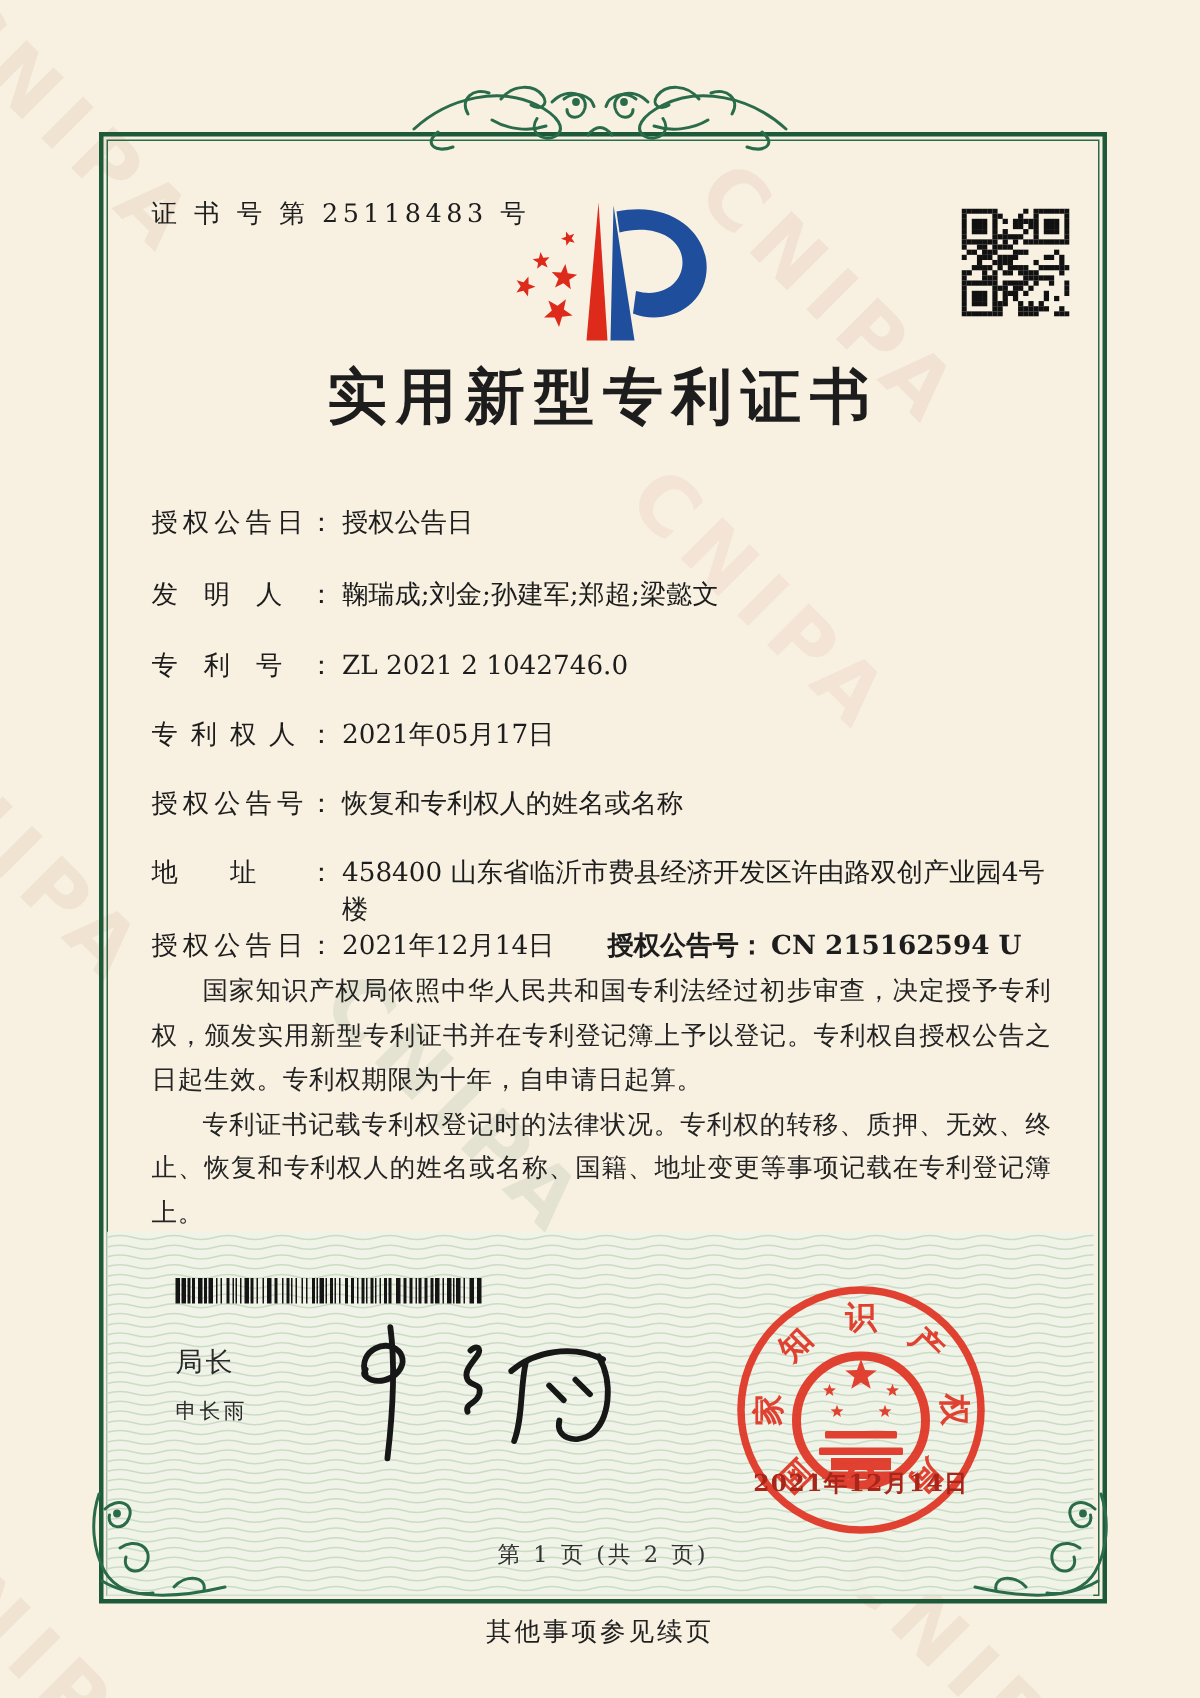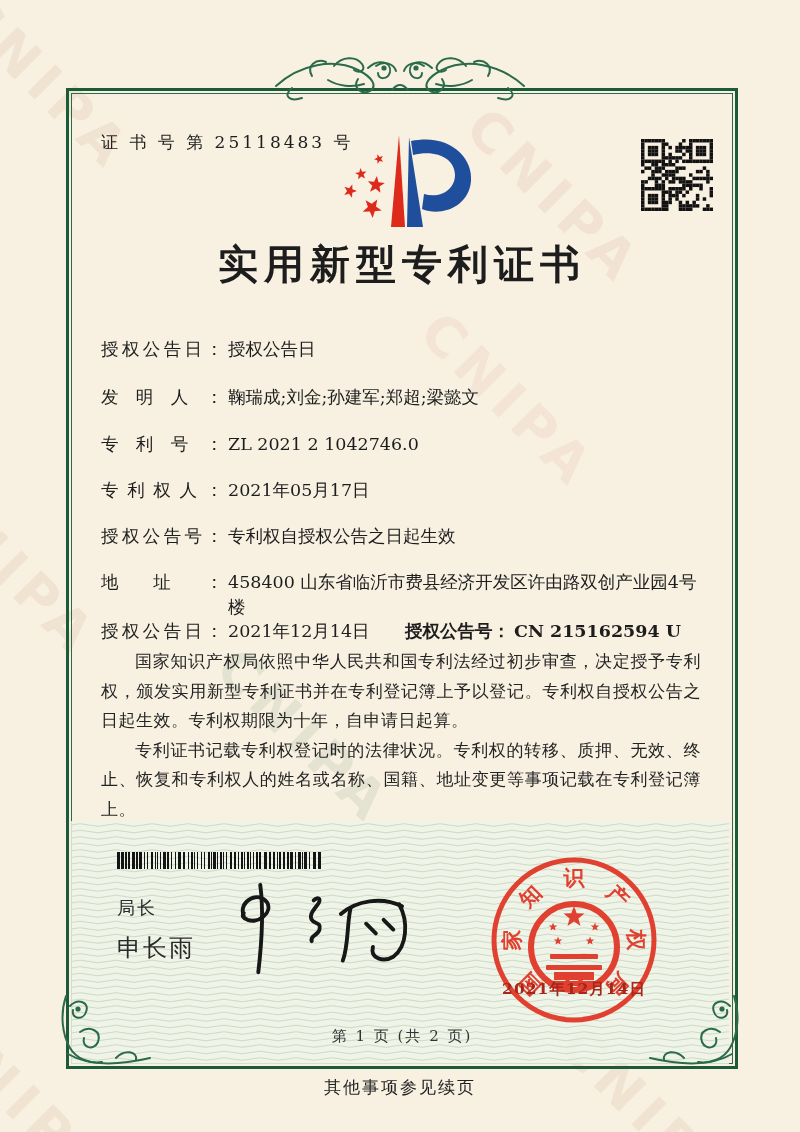--- a/index.html
+++ b/index.html
@@ -45,21 +45,21 @@
   .pair2{position:absolute; left:304px; top:0; display:flex;font-weight:bold;}
   .pair2 .lbl2{white-space:nowrap;}
   .pair2 .val2{margin-left:4px; white-space:nowrap;}
   .paras{position:absolute; left:32px; right:34px; top:556px; font-size:17px;
     line-height:29.5px; text-align:justify; letter-spacing:0.5px; color:#242424;}
   .paras p{margin:0; text-indent:2em;}
   .barcode{position:absolute; left:48px; top:761px; width:206px; height:17px; font-size:0;}
   .barcode span{display:inline-block; height:100%;}
   .sig-title{position:absolute; left:48px; top:805px; font-size:18px;
     font-family:"DejaVu Sans","Liberation Sans",sans-serif; color:#2a2a2a; letter-spacing:2px;}
-  .sig-name{position:absolute; left:48px; top:841px; font-size:24px;
+  .sig-name{position:absolute; left:48px; top:841px; font-size:14px;
     font-family:"DejaVu Sans","Liberation Sans",sans-serif; color:#2a2a2a; letter-spacing:2px;}
   .sig-svg{position:absolute; left:140px; top:788px; width:220px; height:102px;}
   .seal{position:absolute; left:418px; top:762px; width:174px; height:174px;}
   .seal-date{
     position:absolute; left:424px; top:888px; width:162px; text-align:center;
     font-size:15.5px; color:#a8251a; letter-spacing:1px; font-weight:600;
   }
   .page-num{position:absolute; left:0; right:0; top:936px; text-align:center;
     font-size:15px; color:#333; letter-spacing:2px;}
   .orn{position:absolute; z-index:2; pointer-events:none;}
@@ -394,21 +394,21 @@
       <div class="row r3">
         <span class="lbl">专利号：</span>
         <span class="val">ZL 2021 2 1042746.0</span>
       </div>
       <div class="row r4">
         <span class="lbl">专利权人：</span>
         <span class="val">2021年05月17日</span>
       </div>
       <div class="row r5">
         <span class="lbl">授权公告号：</span>
-        <span class="val">专利权自授权公告之日起生效</span>
+        <span class="val">恢复和专利权人的姓名或名称</span>
       </div>
       <div class="row r6">
         <span class="lbl">地址：</span>
         <span class="val">458400 山东省临沂市费县经济开发区许由路双创产业园4号楼</span>
       </div>
       <div class="row r7">
         <span class="lbl">授权公告日：</span>
         <span class="val">2021年12月14日</span>
         <span class="pair2">
           <span class="lbl2">授权公告号：</span>

